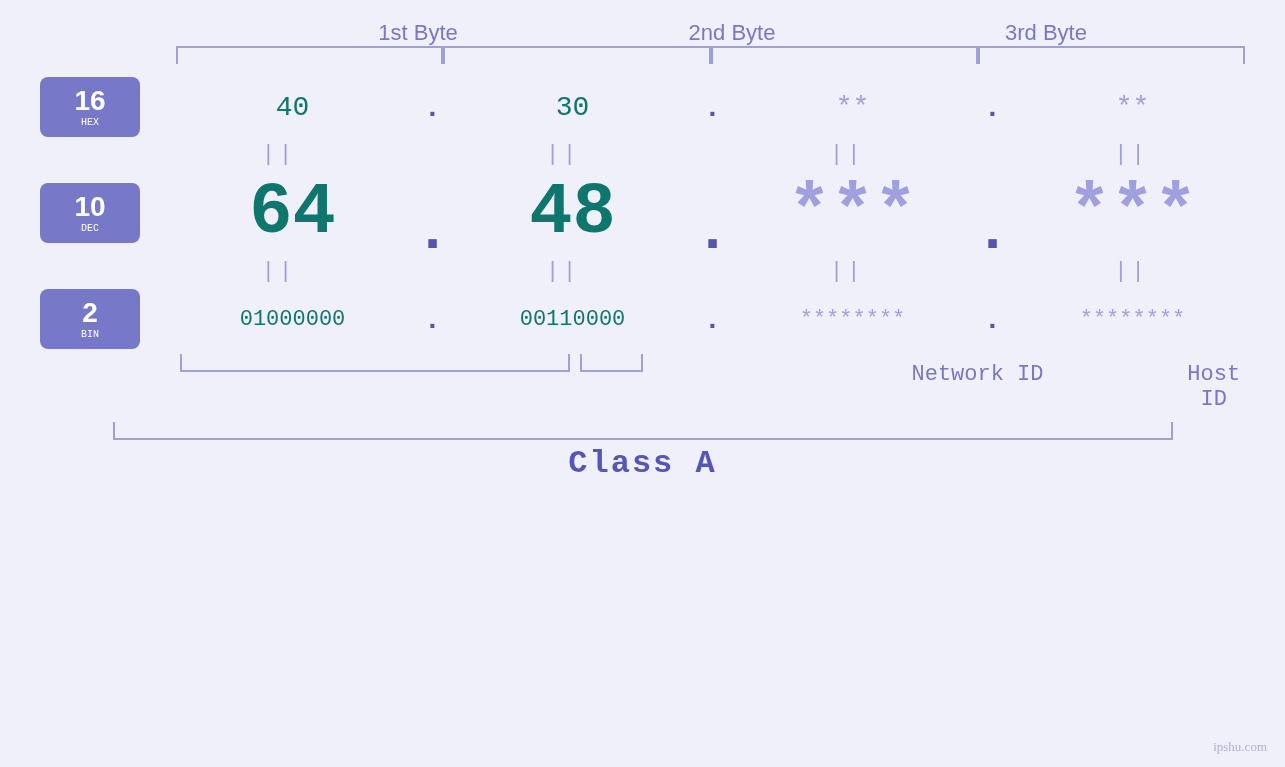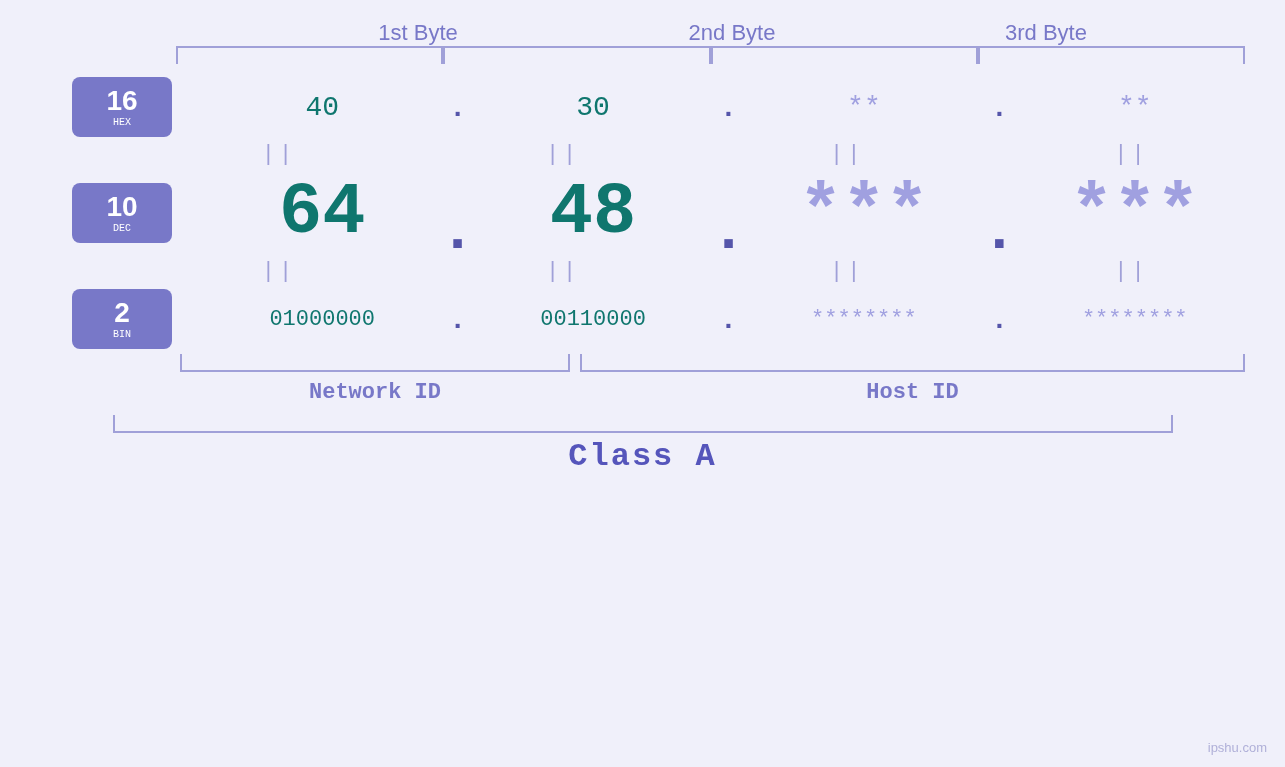--- a/index.html
+++ b/index.html
@@ -79,21 +79,20 @@
       height: 60px;
       background-color: #7878c8;
       border-radius: 8px;
       display: flex;
       flex-direction: column;
       align-items: center;
       justify-content: center;
       color: white;
       margin-right: 40px;
       flex-shrink: 0;
-      margin-left: 32px;
     }
 
     .row-label .base-num {
       font-size: 28px;
       font-weight: bold;
       font-family: Arial, sans-serif;
       line-height: 1.1;
     }
 
     .row-label .base-name {
@@ -173,24 +172,23 @@
     }
 
     .dot-spacer {
       width: 30px;
     }
 
     
     .bottom-section {
       width: 100%;
       display: flex;
-      flex-direction: column;
+      flex-direction: row;
       align-items: flex-start;
       margin-top: 5px;
-      font-weight: bold;
     }
 
     .bottom-brackets {
       display: flex;
       width: 100%;
       justify-content: center;
       align-items: flex-end;
     }
 
     .bottom-spacer {
@@ -271,21 +269,21 @@
       letter-spacing: 2px;
     }
 
     
     .watermark {
       position: absolute;
       bottom: 12px;
       right: 18px;
       color: #b0b0d8;
       font-size: 13px;
-      font-family: Liberation Sans, sans-serif;
+      font-family: Liberation Serif, serif;
     }
 
     
     .star-val {
       color: #a0a0e0;
     }
   </style>
 </head>
 <body>
 

